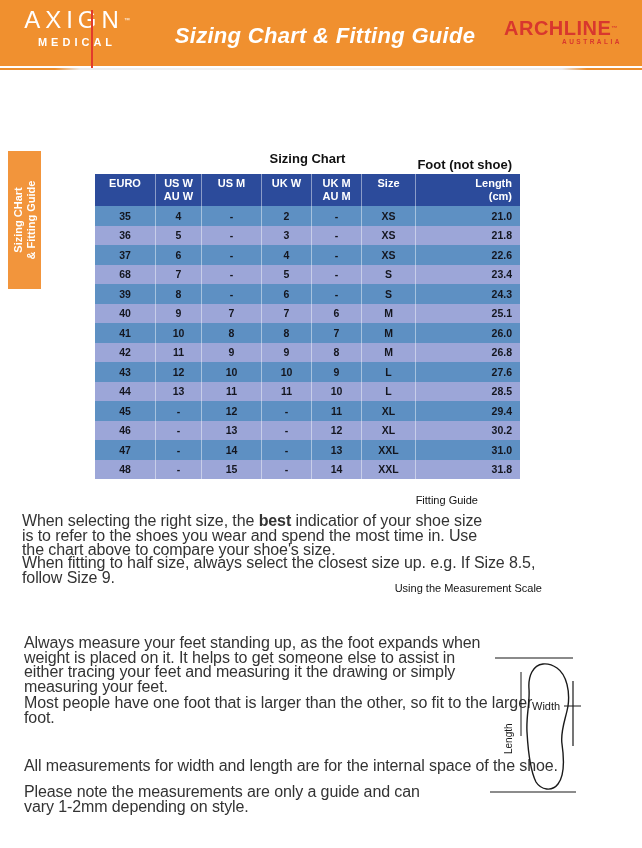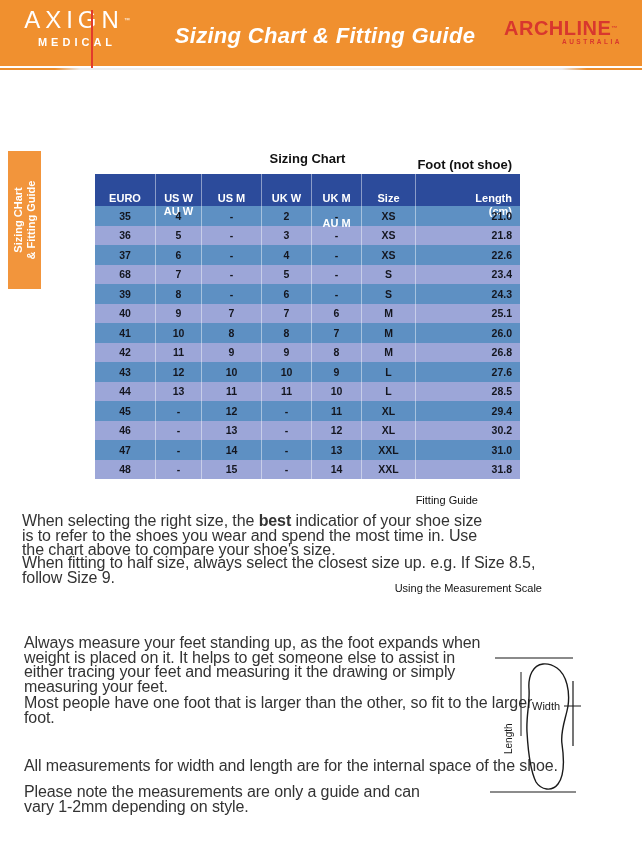--- a/index.html
+++ b/index.html
@@ -31,32 +31,32 @@
 
   
   .chart-title { position:absolute; left:95px; top:151px; width:425px; text-align:center;
                  font-size:13px; font-weight:bold; color:#111; }
   .foot-note  { position:absolute; left:300px; top:157px; width:212px; text-align:right;
                 font-size:13px; font-weight:bold; color:#111; }
 
   
   .table { position:absolute; left:95px; top:174px; width:425px; }
   .thead { display:flex; background:#2C4B9B; color:#fff; height:32px; font-size:11px; font-weight:bold; }
-  .thead .tcell { padding-top:18px; line-height:13px; }
+  .thead .tcell { padding-top:3px; line-height:13px; }
   .thead .tcell span { display:block; }
   .trow { display:flex; height:19.5px; font-size:10.5px; font-weight:bold; color:#14161F; }
   .trow.dark  { background:#5E90C3; }
   .trow.light { background:#9CA6D8; }
   .tcell { display:flex; flex-direction:column; align-items:center; justify-content:center; text-align:center; }
   .trow .tcell { justify-content:center; }
   .c0 { width:60px; }
   .c1 { width:46px; }
   .c2 { width:60px; }
   .c3 { width:50px; }
-  .c4 { width:50px;gap:12px; }
+  .c4 { width:50px; }
   .c5 { width:54px; }
   .c6 { width:105px; align-items:flex-end; padding-right:8px; text-align:right; }
   .c1,.c2,.c3,.c4,.c5,.c6 { border-left:1px solid rgba(255,255,255,0.45); }
   .thead .tcell { justify-content:flex-start; }
 
   
   .sec-heading { position:absolute; font-size:11px; font-weight:normal; color:#111; text-align:right; }
   .para { position:absolute; font-size:16px; line-height:14.5px; color:#333; letter-spacing:-0.1px; }
   #fg-title  { left:22px; top:494px; width:456px; }
   #fg-p1     { left:22px; top:514px; width:472px; }

